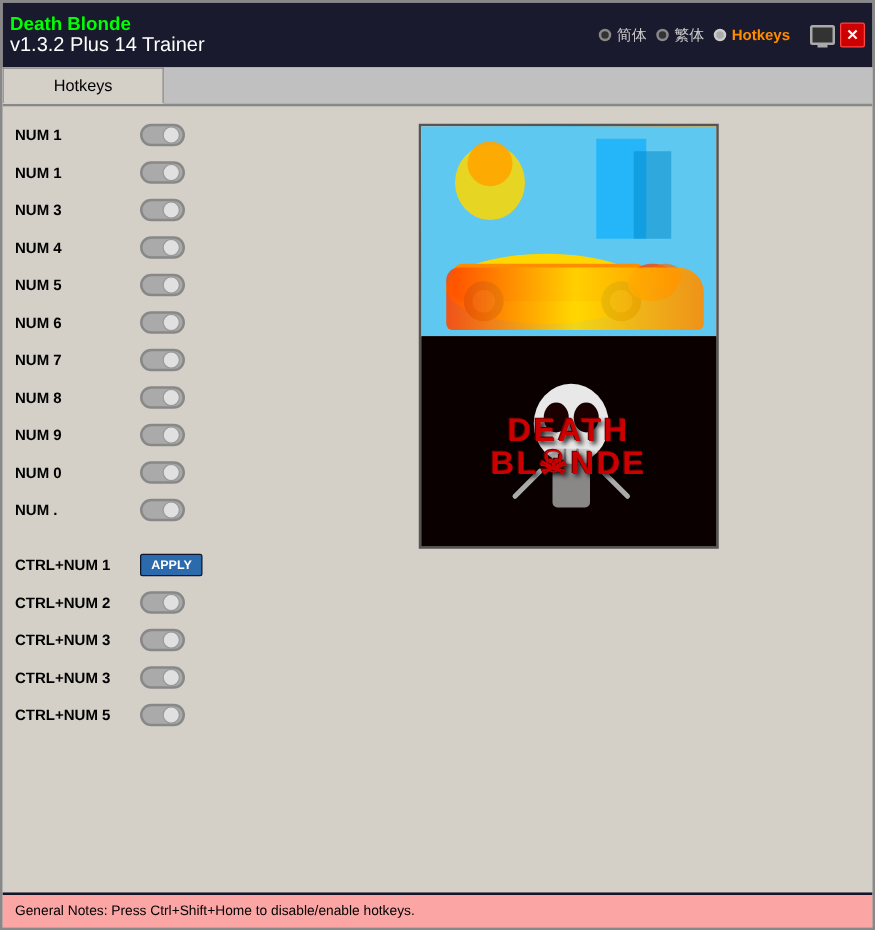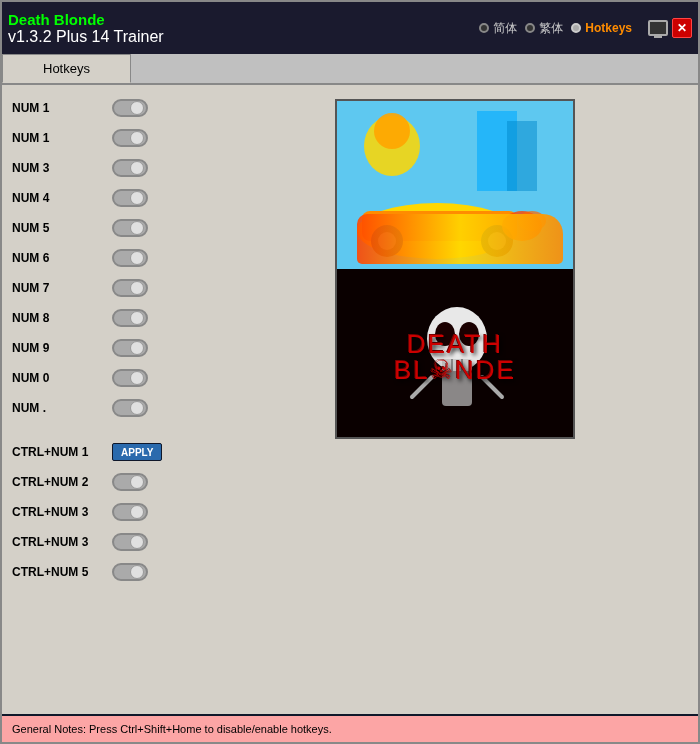--- a/index.html
+++ b/index.html
@@ -258,21 +258,21 @@
       height: 50%;
       background: #1a0000;
       display: flex;
       align-items: center;
       justify-content: center;
       flex-direction: column;
       position: relative;
     }
     .game-title-text {
       font-size: 26px;
-      font-weight: 400;
+      font-weight: 700;
       color: #cc0000;
       text-shadow: 2px 2px 4px #000, -1px -1px 0 #800000;
       line-height: 1;
       text-align: center;
       font-family: 'Arial Black', sans-serif;
       letter-spacing: 2px;
     }
 
     
     .footer-bar {

